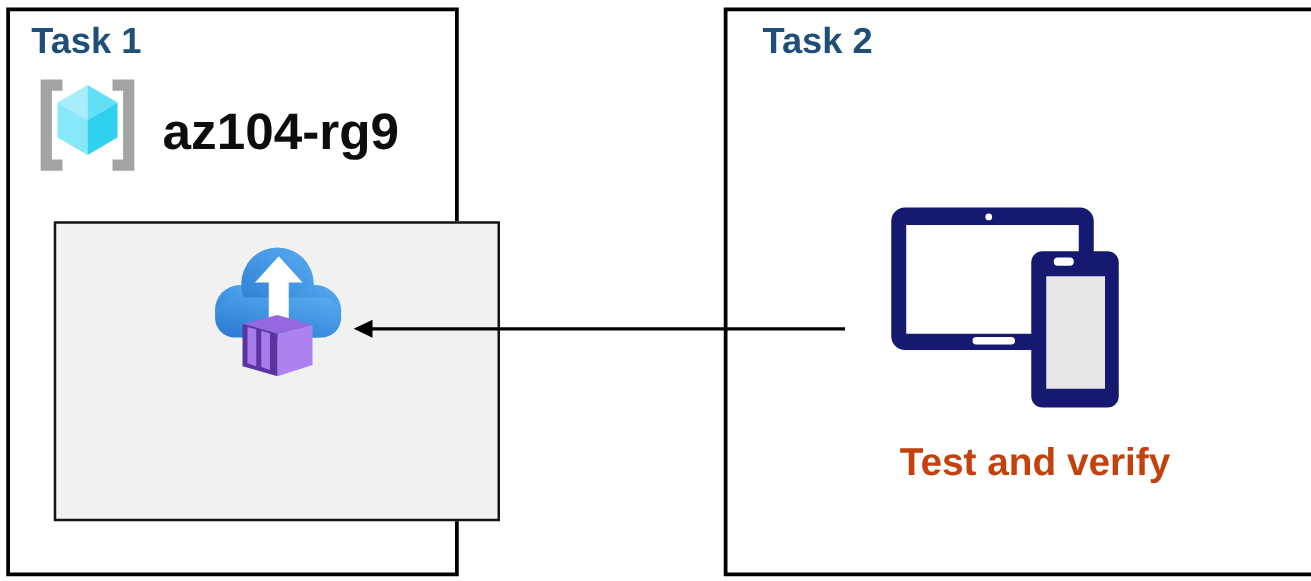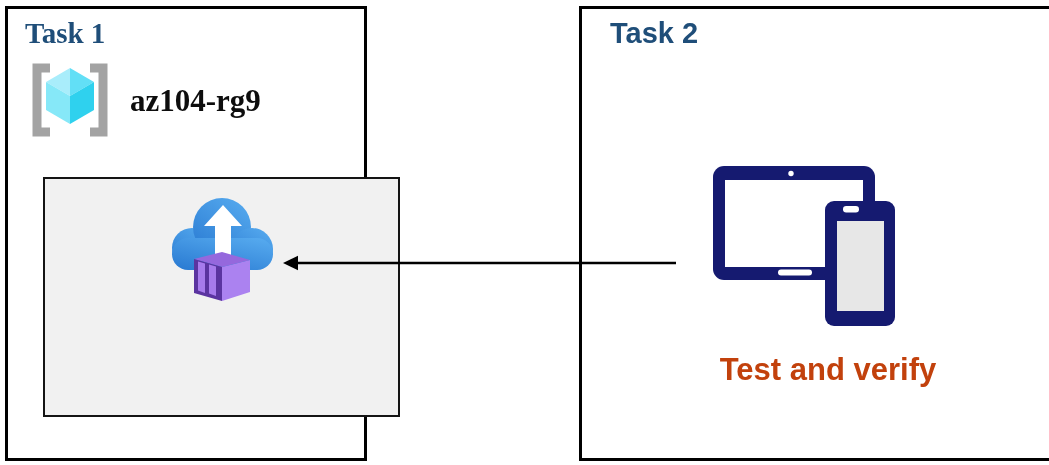--- a/index.html
+++ b/index.html
@@ -3,31 +3,31 @@
 <meta charset="utf-8">
 <style>
   html,body{margin:0;padding:0;}
   body{
     width:1049px;height:465px;position:relative;background:#ffffff;
     font-family:"Liberation Sans",sans-serif;overflow:hidden;
   }
   .task-box{
     position:absolute;border:3px solid #000;background:#fff;box-sizing:border-box;
   }
-  #task1-box{left:5px;top:6px;width:362px;height:455px;font-family:Liberation Serif, serif;}
+  #task1-box{left:5px;top:6px;width:362px;height:455px;}
   #task2-box{left:579px;top:6px;width:526px;height:455px;}
   .task-title{
     position:absolute;font-weight:bold;font-size:29px;line-height:1;
     color:#1F4E79;letter-spacing:0px;
   }
   #task1-title{left:17px;top:10px;}
   #task2-title{left:28px;top:10px;}
   #rg-icon{position:absolute;left:20px;top:53px;}
   #rg-name{
-    position:absolute;left:122px;top:76px;font-weight:bold;font-size:31px;
+    position:absolute;left:122px;top:76px;font-weight:bold;font-size:41px;
     color:#0d0d0d;line-height:1;
   }
   #ci-box{
     position:absolute;left:35px;top:168px;width:357px;height:240px;
     background:#F1F1F1;border:2px solid #141414;box-sizing:border-box;
   }
   #ci-icon{position:absolute;left:50%;top:17px;transform:translateX(-50%);}
   #ci-label{
     position:absolute;left:0;top:146px;width:100%;text-align:center;
     font-weight:bold;font-size:31px;color:#0d0d0d;line-height:1.15;

